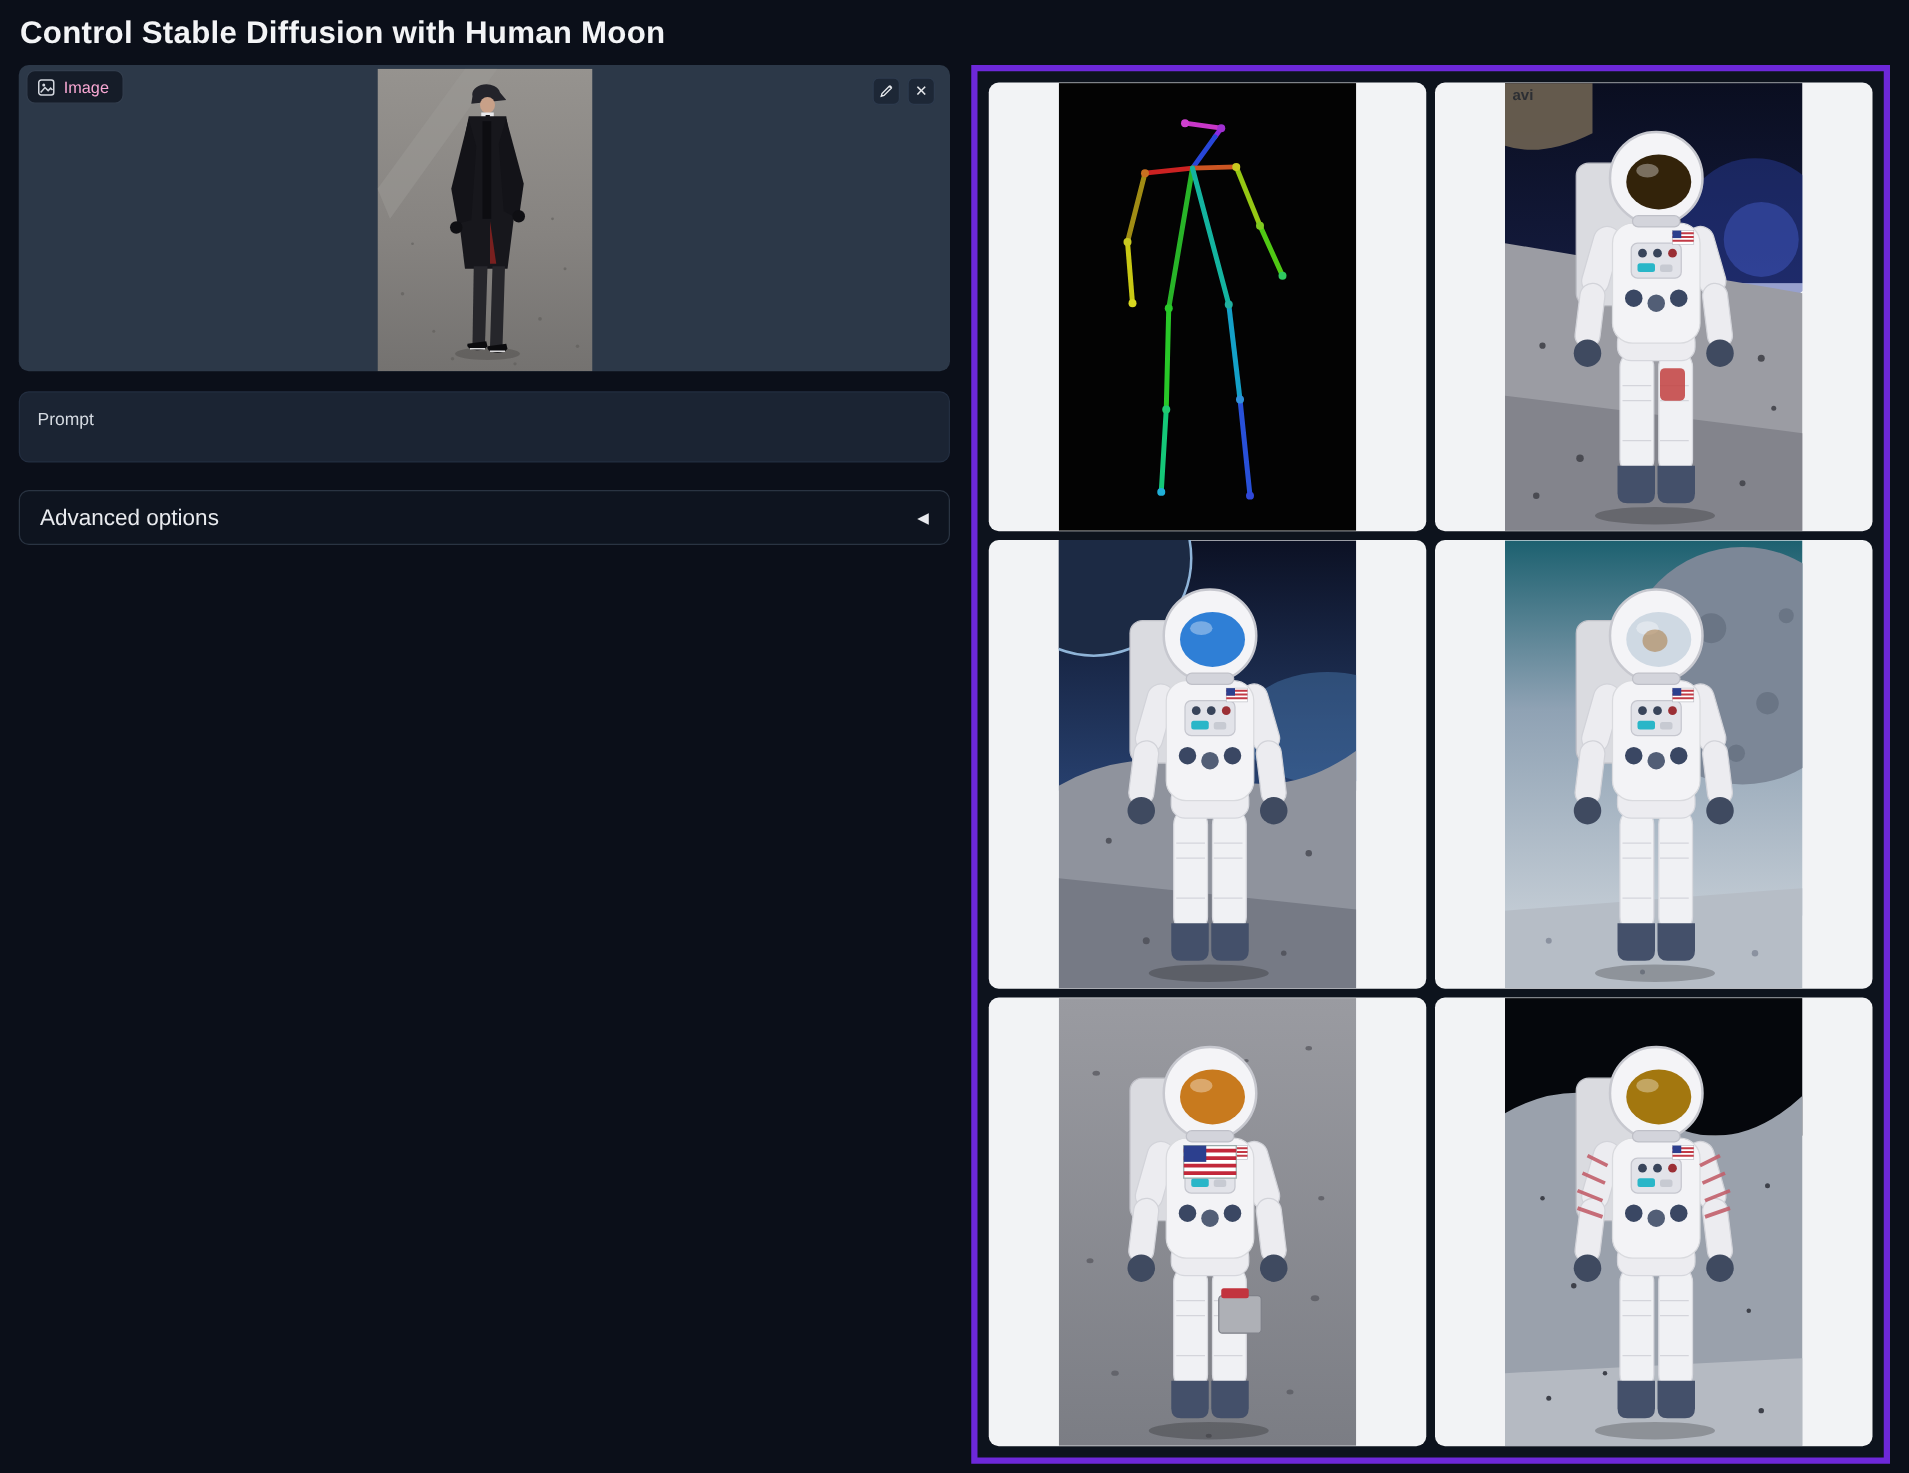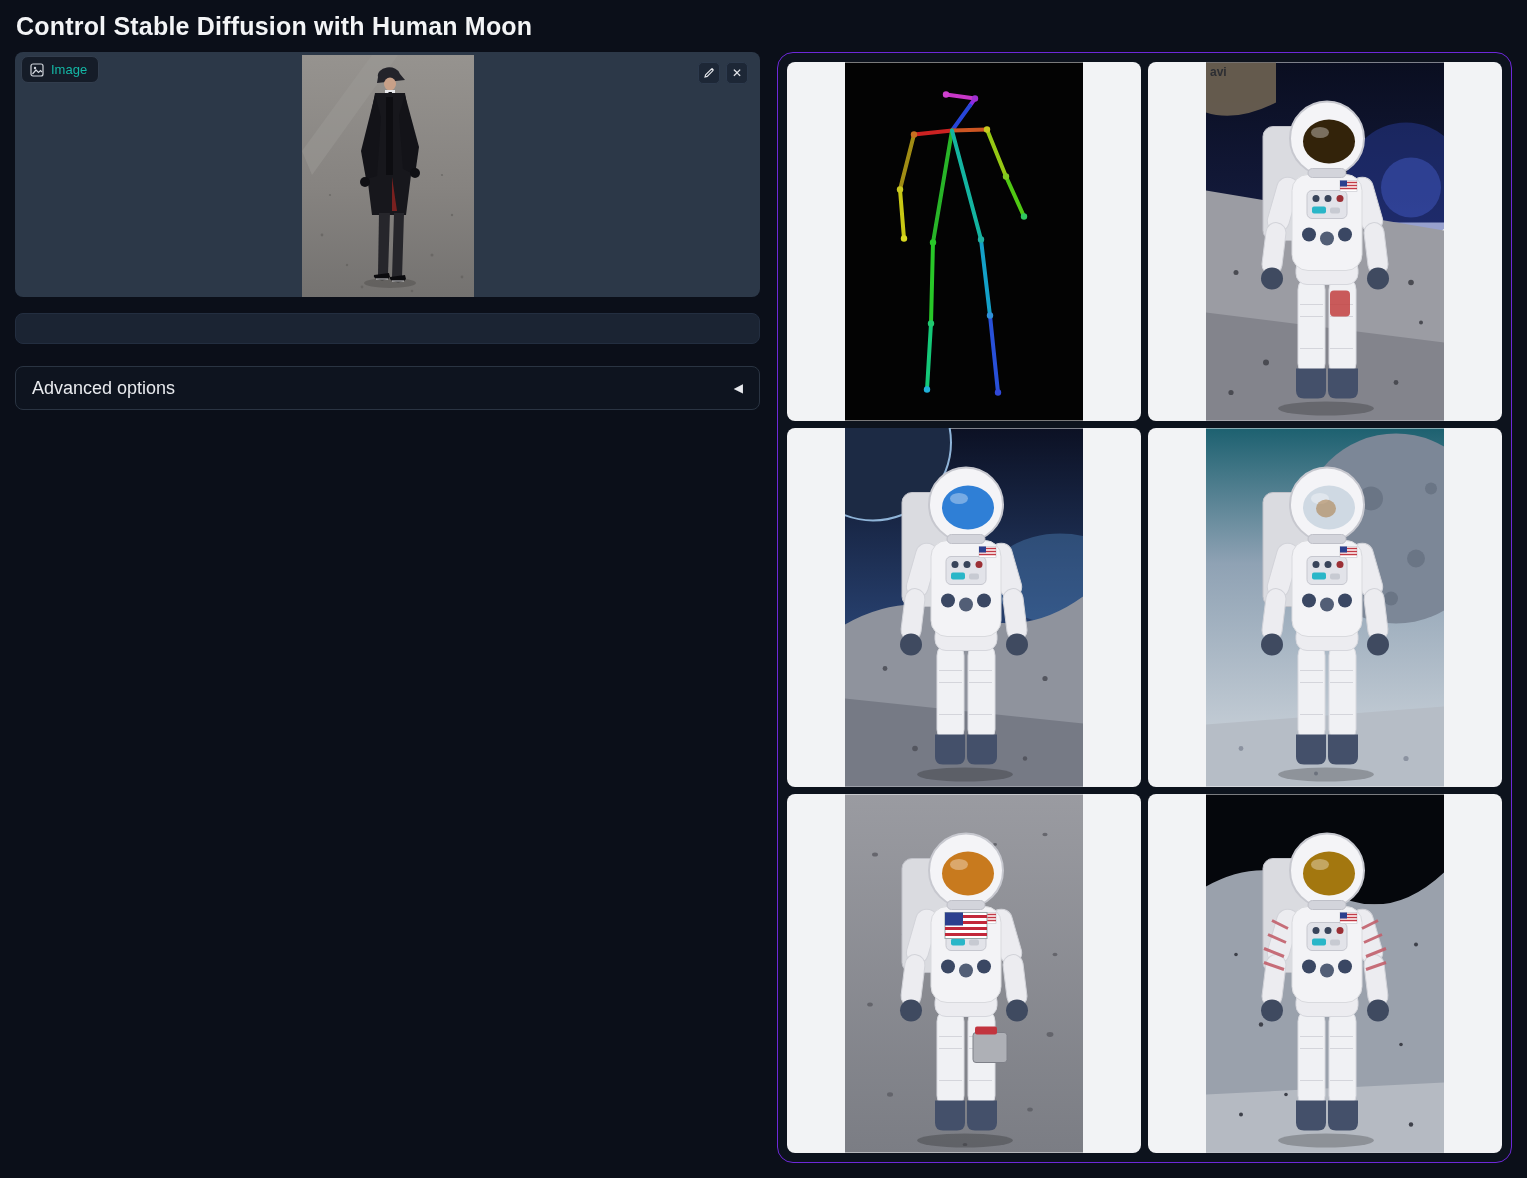--- a/index.html
+++ b/index.html
@@ -7,21 +7,21 @@
   .app { position:relative; width:1527px; height:1178px; }
   .page-title { color:#f3f4f6; font-size:25px; font-weight:bold; padding:12px 16px 11px 16px; letter-spacing:.2px; }
   .main { display:flex; align-items:flex-start; padding:0 15px; gap:17px; }
   .left-col { width:745px; flex:none; }
   .right-col { flex:1; }
 
   
   .image-block { position:relative; height:245px; background:#2c3848; border-radius:8px; display:flex; justify-content:center; }
   .image-badge { position:absolute; top:4px; left:6px; display:flex; align-items:center; gap:7px;
     background:rgba(18,24,35,.85); border:1px solid #323d4d; border-radius:7px; padding:5px 11px 5px 8px;
-    color:#14b8a6; font-size:13px; z-index:3; }
+    color:#f9a8d4; font-size:13px; z-index:3; }
   .image-badge svg { display:block; }
   .corner-btns { position:absolute; top:10px; right:12px; display:flex; gap:6px; z-index:3; }
   .icon-btn { width:22px; height:22px; background:#1d2736; border:1px solid #2d3a4d; border-radius:5px;
     display:flex; align-items:center; justify-content:center; color:#e5e7eb; cursor:pointer; font-size:12px; line-height:1; }
   .photo-wrap { height:245px; padding-top:2px; display:flex; align-items:flex-end; }
 
   
   .prompt-block { margin-top:16px; background:#1b2433; border:1px solid #232e40; border-radius:8px; padding:13px 14px 16px 14px; }
   .prompt-label { color:#d5dae1; font-size:14px; margin-bottom:10px; }
   .prompt-input { width:100%; height:38px; background:#202a3a; border:1px solid #3a475c; border-radius:7px;
@@ -32,21 +32,21 @@
     background:linear-gradient(180deg,#565f6e 0%,#424c5b 100%); color:#ffffff; font-size:15px; font-weight:bold;
     font-family:"Liberation Sans",sans-serif; cursor:pointer; }
 
   
   .accordion { margin-top:22px; height:44px; background:#0e141f; border:1px solid #2a3442; border-radius:8px;
     display:flex; align-items:center; justify-content:space-between; padding:0 16px; cursor:pointer; }
   .accordion-label { color:#e8eaee; font-size:18px; }
   .accordion-arrow { color:#e8eaee; font-size:12px; }
 
   
-  .gallery { border:1px solid #6d28d9; background:#0d131d; border-radius:16px; padding:9px;
+  .gallery { border:5px solid #6d28d9; background:#0d131d; border-radius:0; padding:9px;
     display:grid; grid-template-columns:1fr 1fr; gap:7px; }
   .cell { position:relative; background:#f2f3f5; border-radius:8px; height:359px; overflow:hidden;
     display:flex; justify-content:center; cursor:pointer; }
   .cell svg { display:block; }
   .watermark { position:absolute; top:3px; left:62px; color:#23272f; font-size:12px; font-weight:bold; opacity:.85; z-index:2; }
 </style>
 </head>
 <body>
 
 <svg width="0" height="0" style="position:absolute" aria-hidden="true">
@@ -162,20 +162,21 @@
               <path d="M92 158 L102 158 L100 222 L90 222 Z" fill="#26262b"></path>
               <path d="M72 220 a8 4 0 0 0 16 2 l-1 -4 z" fill="#0b0b0e"></path>
               <path d="M88 222 a8 4 0 0 0 16 2 l-1 -4 z" fill="#0b0b0e"></path>
               <path d="M74 224 h12 M90 226 h12" stroke="#d8d8da" stroke-width="1.2"></path>
             </g>
           </svg>
         </div>
       </div>
 
       <div class="prompt-block">
+        <div class="prompt-label">Prompt</div>
       </div>
 
 
       <div class="accordion">
         <span class="accordion-label">Advanced options</span>
         <span class="accordion-arrow">◀</span>
       </div>
     </div>
 
     <div class="right-col">

